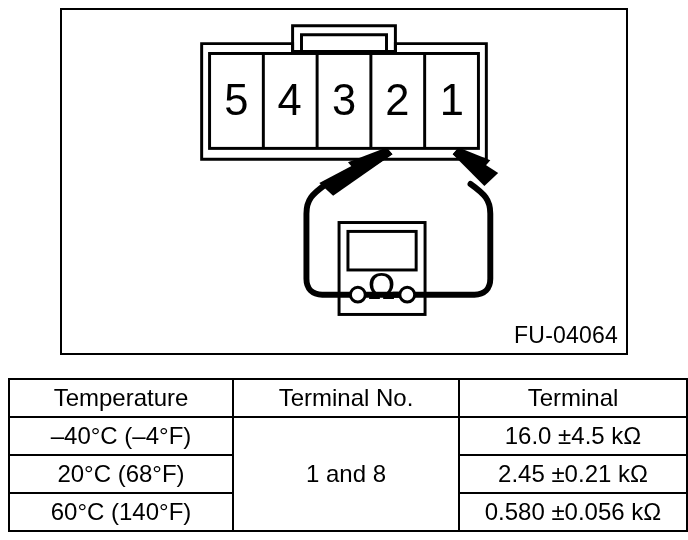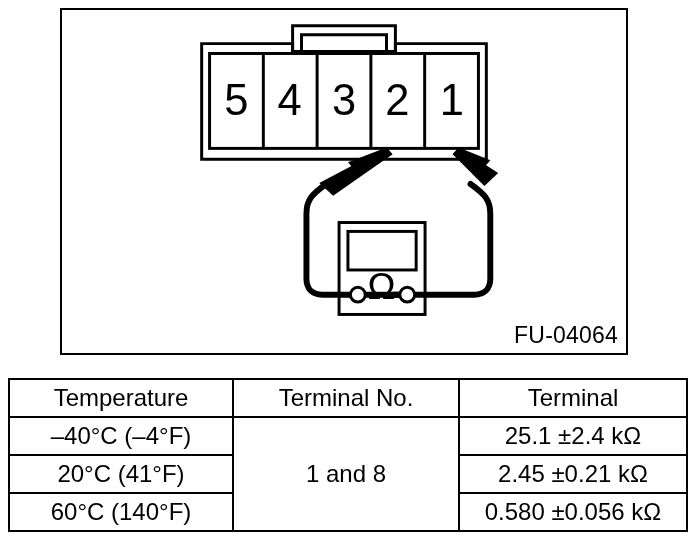--- a/index.html
+++ b/index.html
@@ -133,24 +133,24 @@
     <tr>
       <th class="col-temp">Temperature</th>
       <th class="col-term">Terminal No.</th>
       <th class="col-std">Terminal</th>
     </tr>
   </thead>
   <tbody>
     <tr>
       <td>–40°C (–4°F)</td>
       <td rowspan="3">1 and 8</td>
-      <td>25.1 ±2.4 kΩ</td>
+      <td>16.0 ±4.5 kΩ</td>
     </tr>
     <tr>
-      <td>20°C (41°F)</td>
+      <td>20°C (68°F)</td>
       <td>2.45 ±0.21 kΩ</td>
     </tr>
     <tr>
       <td>60°C (140°F)</td>
       <td>0.580 ±0.056 kΩ</td>
     </tr>
   </tbody>
 </table>
 
 </body></html>

